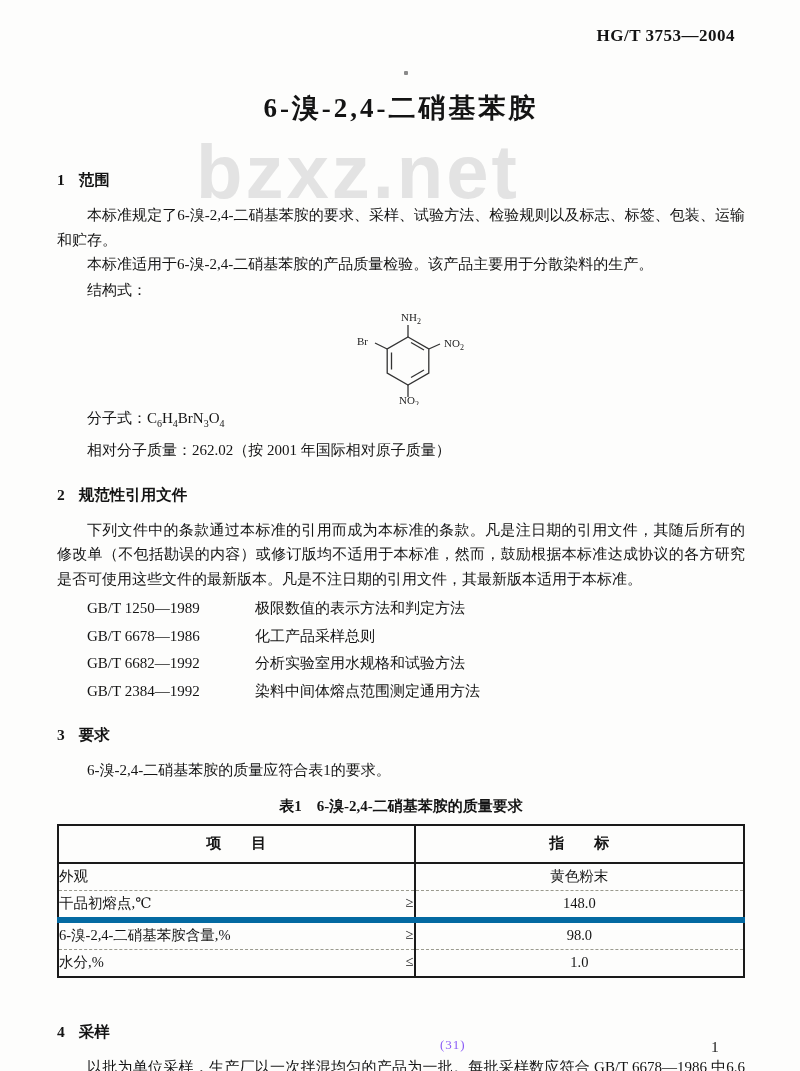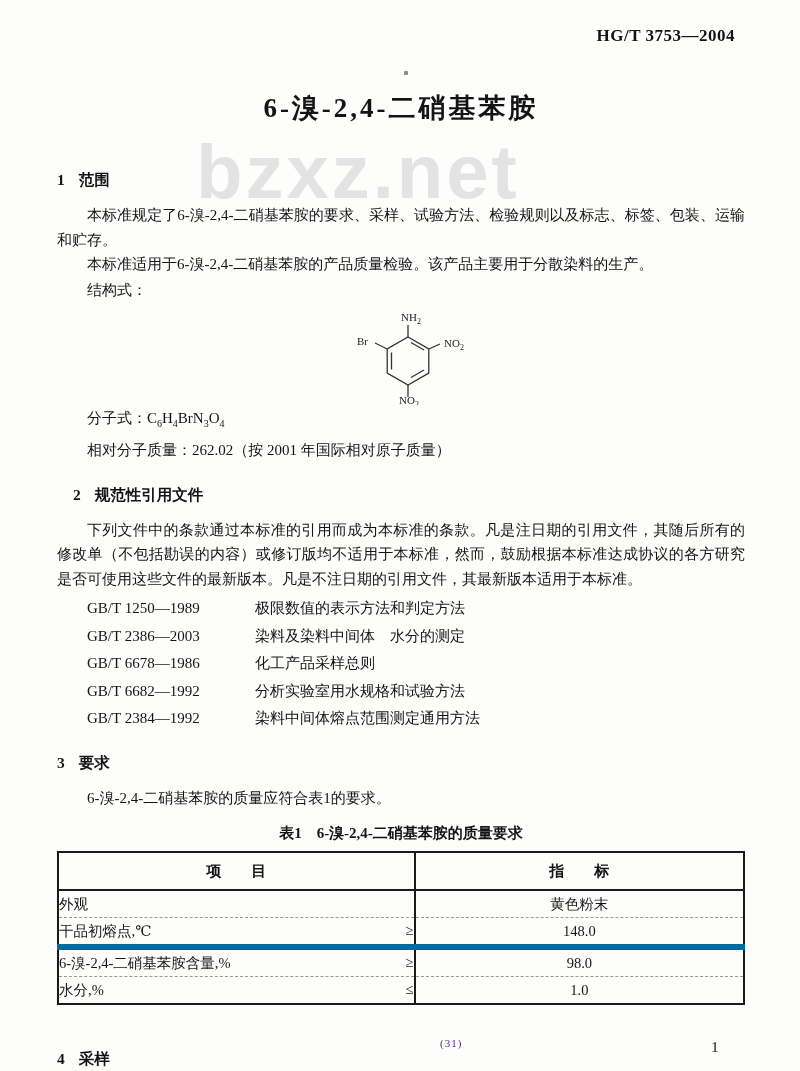--- a/index.html
+++ b/index.html
@@ -122,22 +122,22 @@
     justify-content:space-between;
   }
   td.value-cell{
     text-align:center;
   }
   tr.dash-after td{border-bottom:1px dashed #9a9a8e;}
   tr.solid-after td{border-bottom:6px solid #0369a1;}
   .footer-center{
     position:absolute;
     left:440px;top:1037px;
-    font-size:11px;
-    color:#4c1d95;
+    font-size:13px;
+    color:#8b5cf6;
     letter-spacing:1px;
   }
   .footer-page{
     position:absolute;
     left:711px;top:1038px;
     font-size:15.5px;
     color:#1a1a1a;
   }
   svg text{
     font-family:"Liberation Serif","DejaVu Serif",serif;
@@ -187,33 +187,29 @@
           <text x="86" y="97"><tspan>NO</tspan><tspan dy="3" font-size="8">2</tspan></text>
         </g>
       </svg>
     </div>
 
     <div class="body-line formula-line">
       <span>分子式：</span><span>C</span><sub>6</sub><span>H</span><sub>4</sub><span>BrN</span><sub>3</sub><span>O</span><sub>4</sub>
     </div>
     <div class="body-line">相对分子质量：262.02（按 2001 年国际相对原子质量）</div>
 
-    <div class="sec-h" style="margin-top:22px;margin-left:16px;">
+    <div class="sec-h" style="margin-top:22px;">
       <span class="sec-num">2</span><span class="sec-title">规范性引用文件</span>
     </div>
     <p class="para">下列文件中的条款通过本标准的引用而成为本标准的条款。凡是注日期的引用文件，其随后所有的修改单（不包括勘误的内容）或修订版均不适用于本标准，然而，鼓励根据本标准达成协议的各方研究是否可使用这些文件的最新版本。凡是不注日期的引用文件，其最新版本适用于本标准。</p>
 
     <div class="refs">
       <div class="ref-row">
         <span class="ref-code">GB/T 1250—1989</span>
         <span class="ref-name">极限数值的表示方法和判定方法</span>
-      </div>
-      <div class="ref-row">
-        <span class="ref-code">GB/T 2386—2003</span>
-        <span class="ref-name">染料及染料中间体　水分的测定</span>
       </div>
       <div class="ref-row">
         <span class="ref-code">GB/T 6678—1986</span>
         <span class="ref-name">化工产品采样总则</span>
       </div>
       <div class="ref-row">
         <span class="ref-code">GB/T 6682—1992</span>
         <span class="ref-name">分析实验室用水规格和试验方法</span>
       </div>
       <div class="ref-row">

